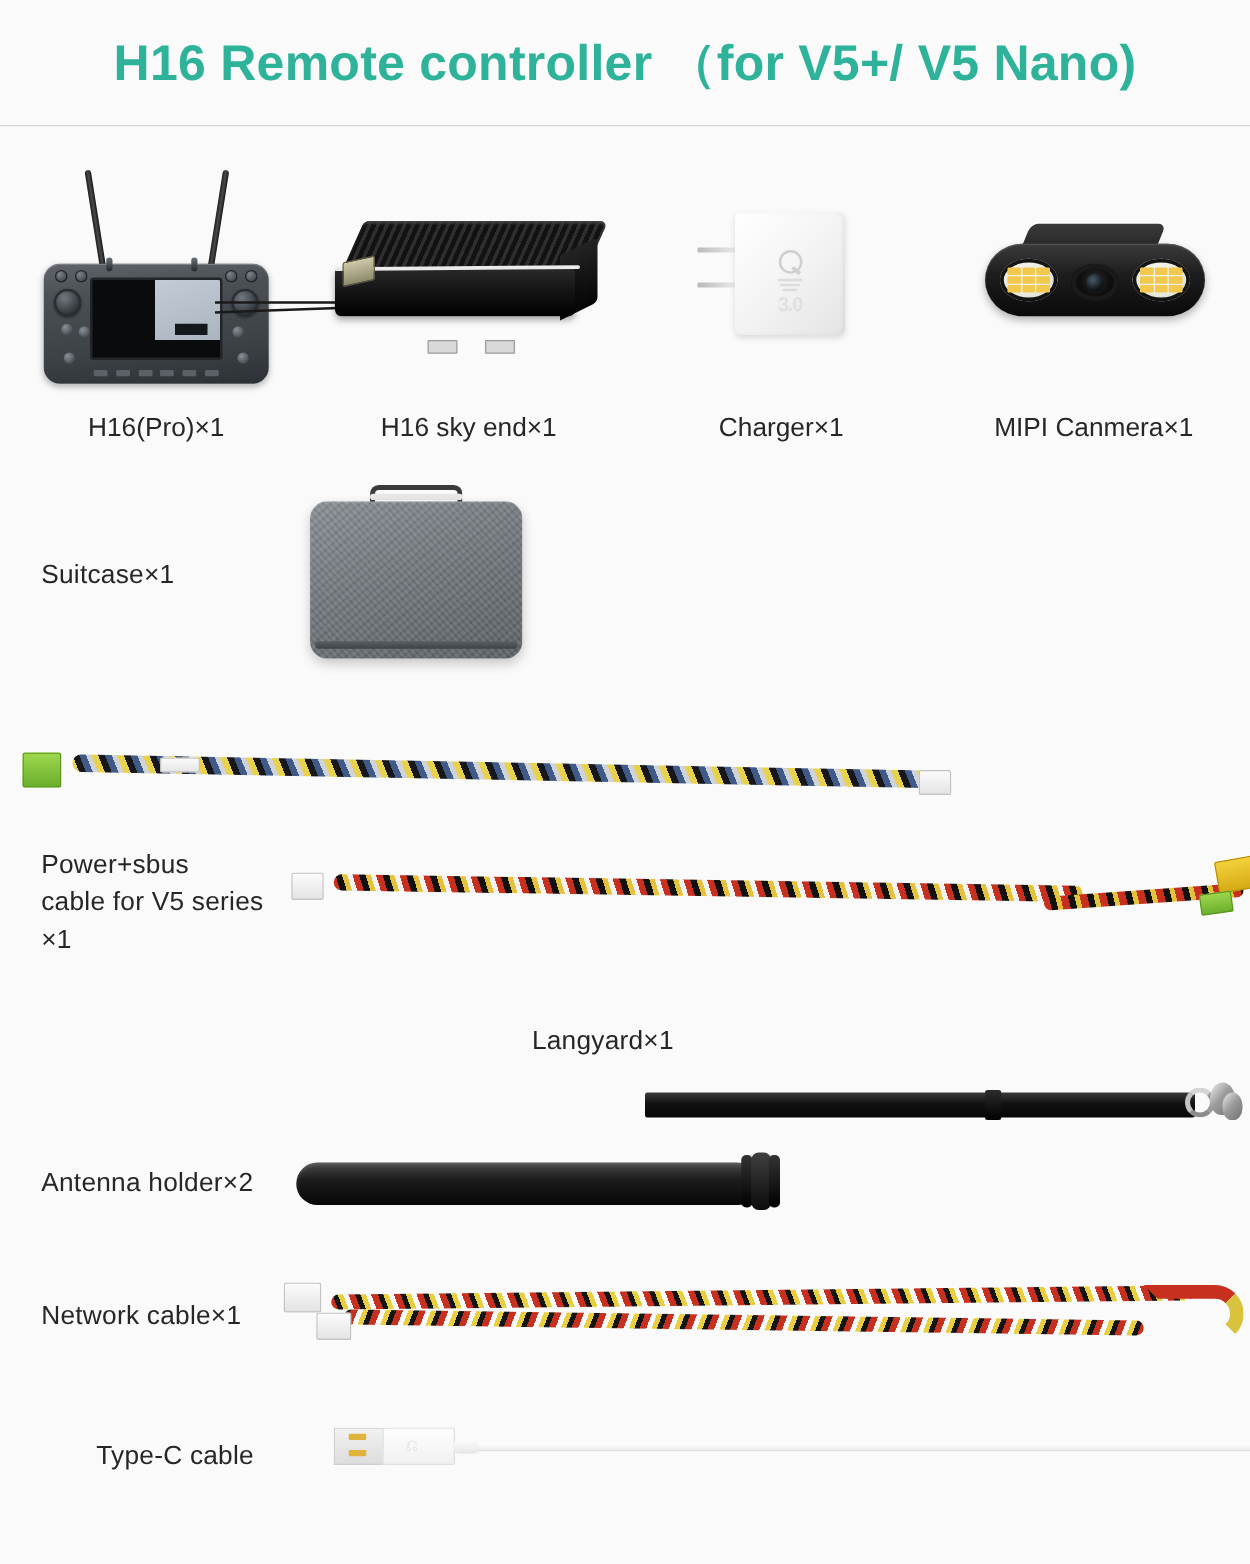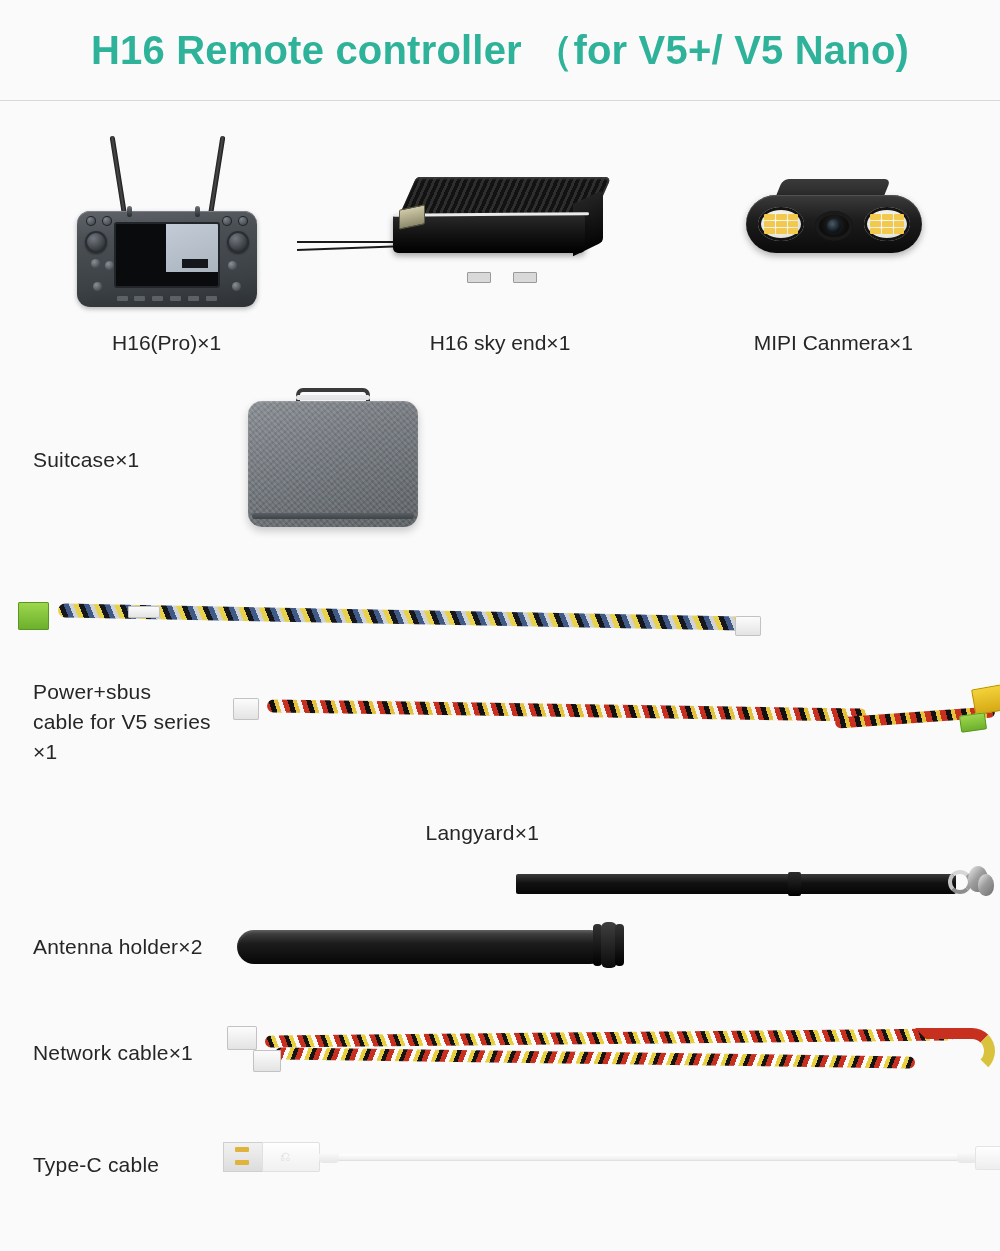--- a/index.html
+++ b/index.html
@@ -290,20 +290,40 @@
           <div class="sky-usb" style="left:74px;"></div>
           <div class="sky-usb" style="left:120px;"></div>
         </div>
         <div class="sky-edge"></div>
         <div class="sky-hdmi"></div>
       </div>
     </div>
     <div class="grid-cap">H16 sky end×1</div>
   </div>
 
+  <div class="grid-cell">
+    <div class="grid-art">
+      <div class="chg">
+        <div class="chg-prong" style="top:36px;"></div>
+        <div class="chg-prong" style="top:64px;"></div>
+        <div class="chg-body">
+          <div class="chg-logo">
+            <div class="chg-q"></div>
+            <div class="chg-bars">
+              <i style="width:20px"></i>
+                <i style="width:16px"></i>
+                <i style="width:12px"></i>
+            </div>
+            <div class="chg-30">3.0</div>
+          </div>
+        </div>
+      </div>
+    </div>
+    <div class="grid-cap">Charger×1</div>
+  </div>
 
   <div class="grid-cell">
     <div class="grid-art">
       <div class="cam">
         <div class="cam-back"></div>
         <div class="cam-body">
           <div class="cam-led l">
             <i></i>
               <i></i>
               <i></i>
@@ -427,21 +447,21 @@
                   border-radius:6px; transform: rotate(0.8deg);"></div>
       <div style="position:absolute; left:700px; top:20px; width:80px; height:46px;
                   border:11px solid transparent; border-right-color:#d9c33c; border-top-color:#c7301f;
                   border-radius:0 40px 40px 0;"></div>
       <div class="conn conn-white" style="left:12px; top:18px; width:30px; height:24px;"></div>
       <div class="conn conn-white" style="left:38px; top:42px; width:28px; height:22px;"></div>
     </div>
   </div>
 </div>
 
-<div class="row" style="top:1120px; height:90px;">
+<div class="row" style="top:1120px; height:90px;padding-left:44px;">
   <div class="row-label">
     <span class="label">Type-C cable</span>
   </div>
   <div class="row-art">
     <div class="cable-wrap">
       <div class="wire-white" style="left:120px; top:34px; width:640px;"></div>
       <div class="usb-metal" style="left:8px; top:22px;">
         <div class="usb-pin" style="left:12px; top:5px;"></div>
         <div class="usb-pin" style="left:12px; top:18px;"></div>
       </div>

